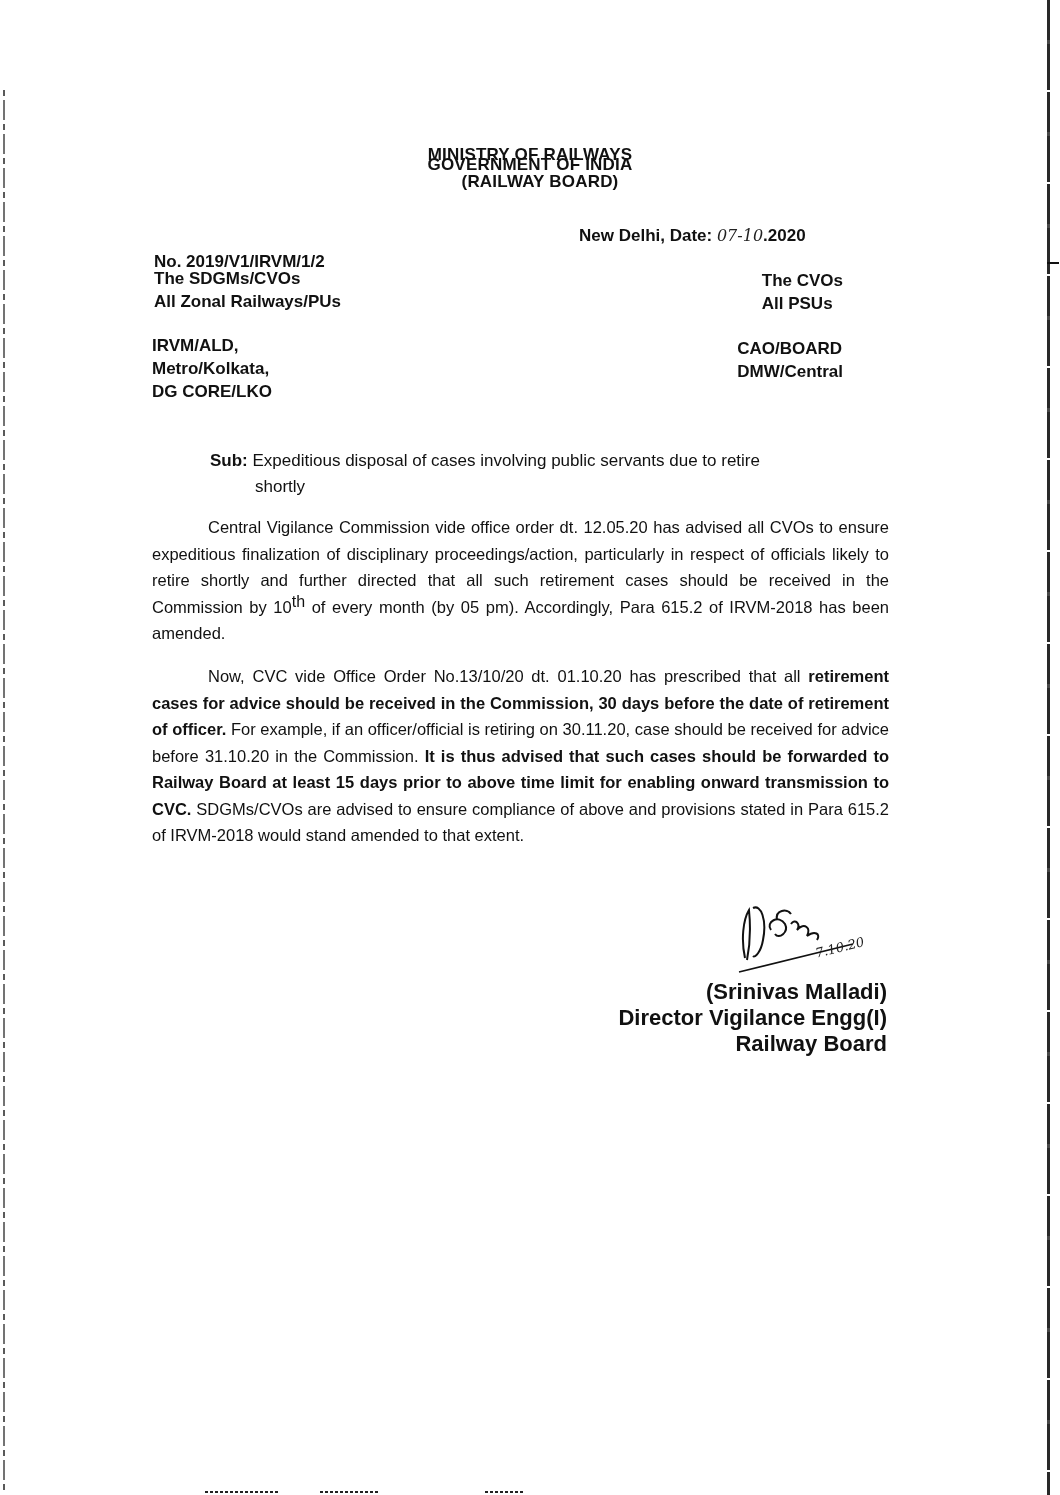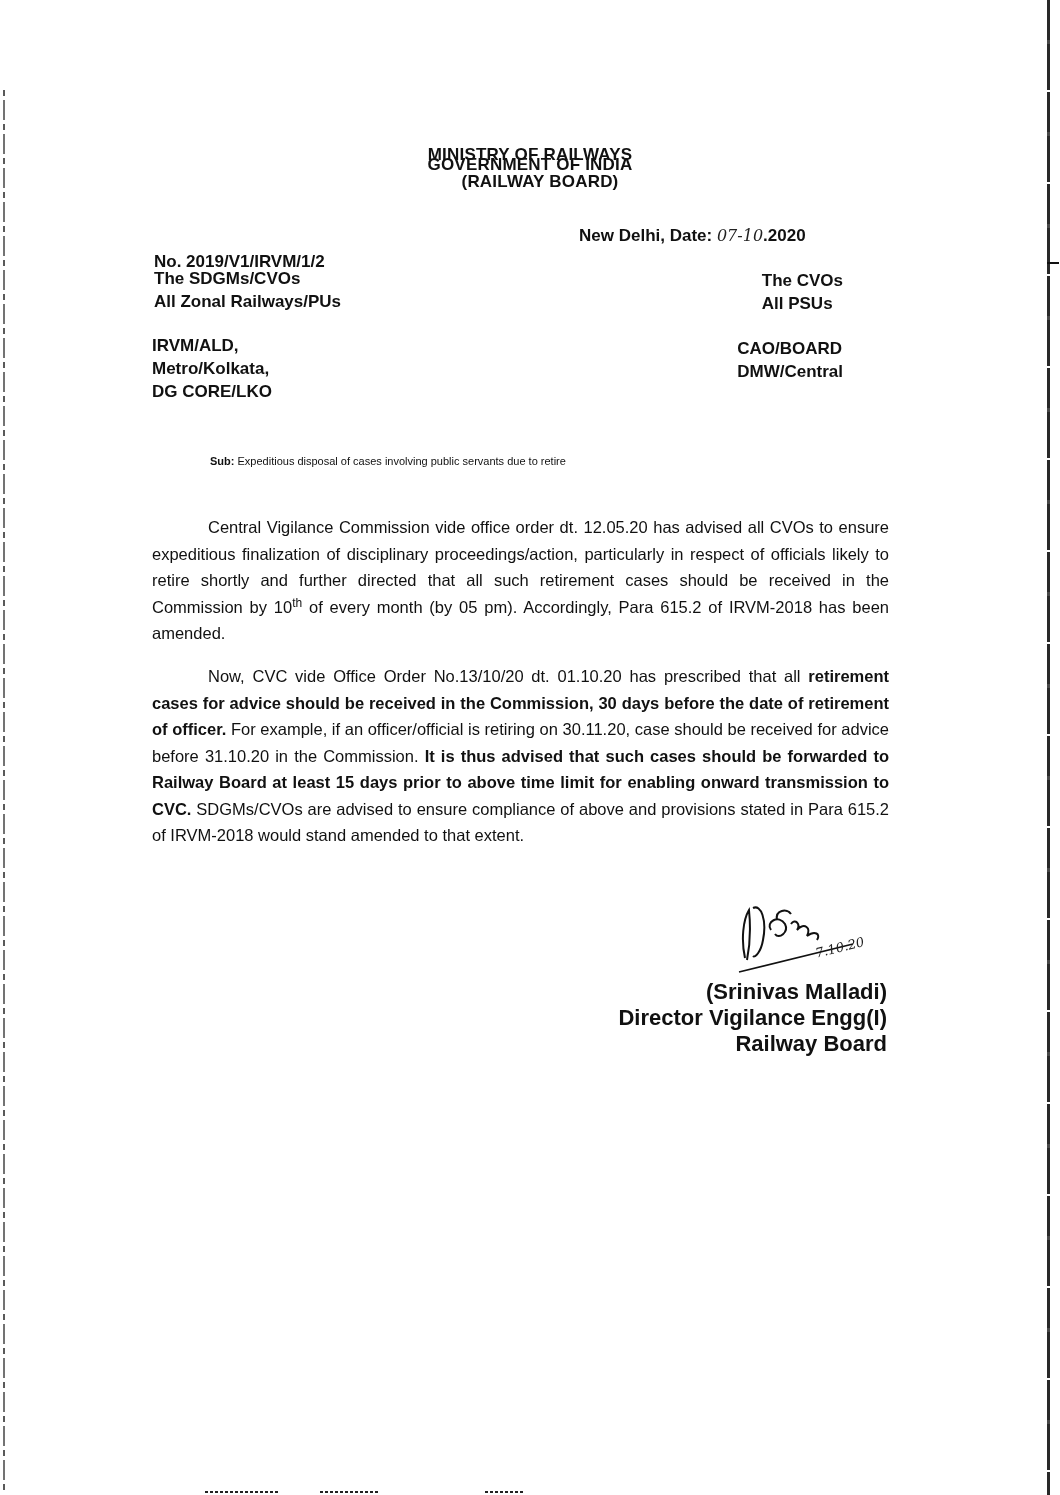--- a/index.html
+++ b/index.html
@@ -28,23 +28,23 @@
     .bold { font-weight: bold; }
     .right { text-align: left; }
     .handwritten { font-family: "DejaVu Serif", serif; font-style: italic; font-weight: normal; font-size: 16px; color: #222; }
     .para {
       position: absolute; left: 152px; width: 737px;
       font-size: 16.5px; line-height: 26.5px; text-align: justify;
       font-family: "Liberation Sans Narrow", "Liberation Sans", sans-serif;
       transform-origin: left top;
     }
     .para p { margin: 0; text-indent: 56px; }
-    sup { font-size: 12px; line-height: 0; }
+    sup { font-size: 16px; line-height: 0; }
     .sig-block { position: absolute; right: 173px; text-align: right; font-weight: bold; font-size: 22px; line-height: 26px; }
-    .sub-line { position: absolute; left: 210px; font-size: 11px; line-height: 26px; width: 660px; }
+    .sub-line { position: absolute; left: 210px; font-size: 17px; line-height: 26px; width: 660px; }
     .sub-line .cont { padding-left: 45px; display: block; }
   </style>
 </head>
 <body>
 
 <div class="scan-edge-left"></div>
 <div class="scan-edge-right"></div>
 <div class="scan-tick-right"></div>
 <div class="scan-bottom" style="left:205px;width:75px;"></div>
 <div class="scan-bottom" style="left:320px;width:60px;"></div>
@@ -77,20 +77,21 @@
   <div>DG CORE/LKO</div>
 </div>
 <div class="line bold right" style="right:217px;top:337px;line-height:23px;">
   <div>CAO/BOARD</div>
   <div>DMW/Central</div>
 </div>
 
 <div class="sub-line" style="top:448px;">
   <span class="bold">Sub:</span>
   <span>Expeditious disposal of cases involving public servants due to retire</span>
+  <span class="cont">shortly</span>
 </div>
 
 <div class="para" style="top:514px;">
   <p><span>Central Vigilance Commission vide office order dt. 12.05.20 has advised all CVOs to ensure expeditious finalization of disciplinary proceedings/action, particularly in respect of officials likely to retire shortly and further directed that all such retirement cases should be received in the Commission by 10</span><sup>th</sup><span> of every month (by 05 pm). Accordingly, Para 615.2 of IRVM-2018 has been amended.</span></p>
 </div>
 
 <div class="para" style="top:663px;">
   <p><span>Now, CVC vide Office Order No.13/10/20 dt. 01.10.20 has prescribed that all </span><span class="bold">retirement cases for advice should be received in the Commission, 30 days before the date of retirement of officer.</span><span> For example, if an officer/official is retiring on 30.11.20, case should be received for advice before 31.10.20 in the Commission. </span><span class="bold">It is thus advised that such cases should be forwarded to Railway Board at least 15 days prior to above time limit for enabling onward transmission to CVC.</span><span> SDGMs/CVOs are advised to ensure compliance of above and provisions stated in Para 615.2 of IRVM-2018 would stand amended to that extent.</span></p>
 </div>
 

